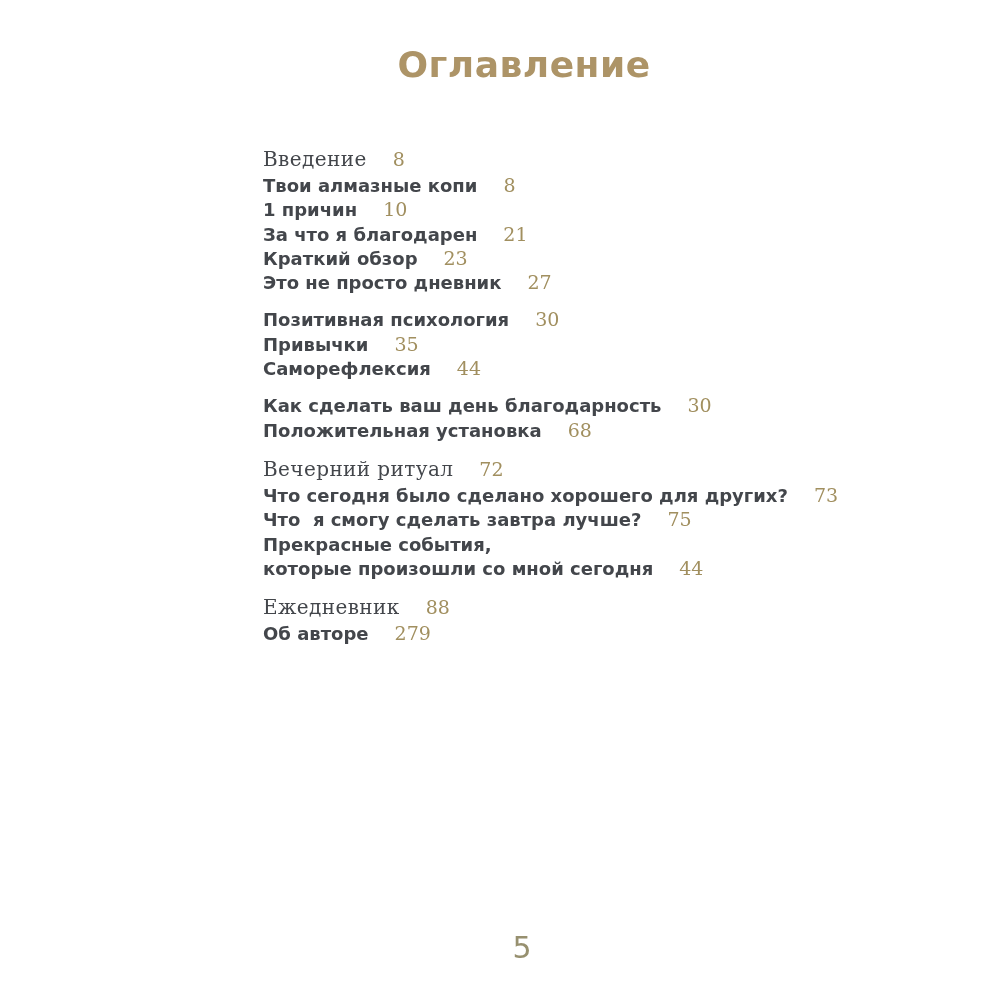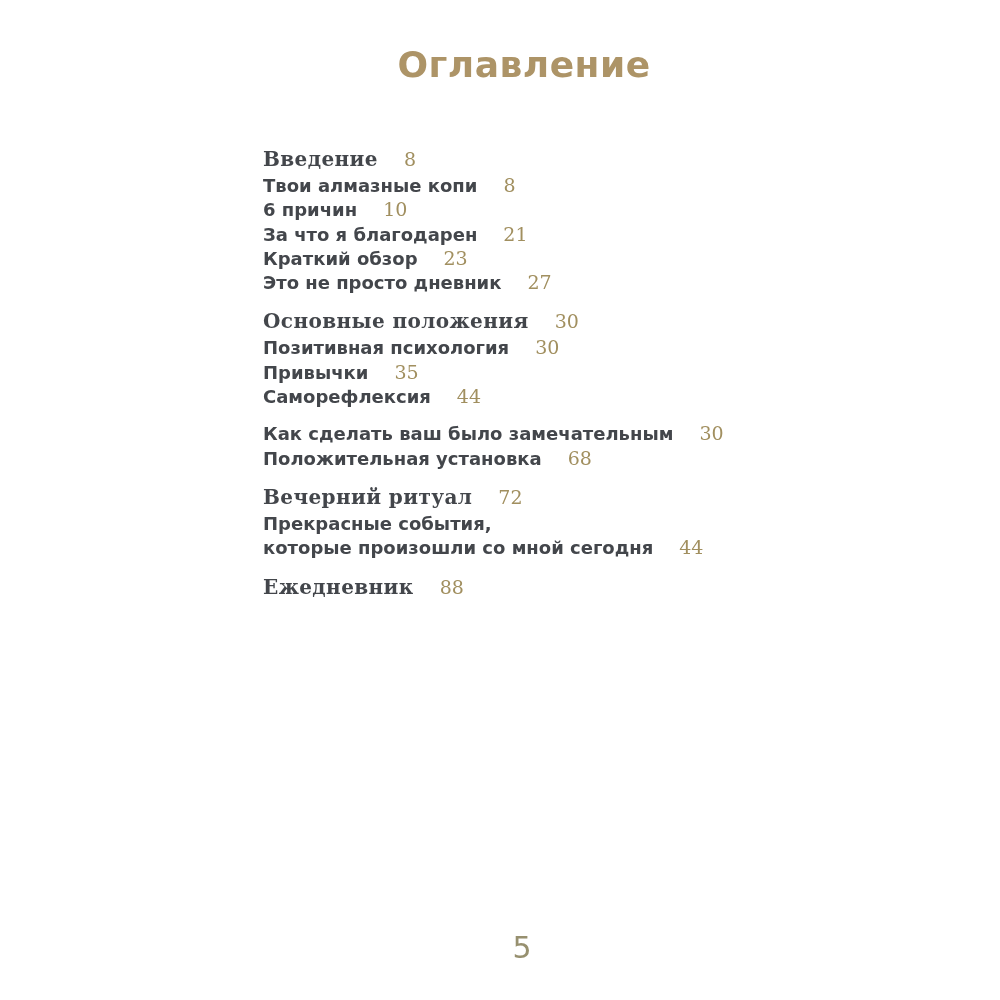--- a/index.html
+++ b/index.html
@@ -34,21 +34,21 @@
     top: 146px;
     width: 560px;
   }
   .toc-section { margin-top: 13px; }
   .toc-section:first-child { margin-top: 0; }
   .row { white-space: pre; }
   .heading-row { line-height: 26px; }
   .entry-row { line-height: 23.3px; }
   .heading-label {
     font-family: "DejaVu Serif", "Liberation Serif", serif;
-    font-weight: bold;
+    font-weight: normal;
     font-size: 20px;
     letter-spacing: 0.4px;
     color: var(--text, #43464b);
   }
   .entry-label {
     font-family: "DejaVu Sans", "Liberation Sans", sans-serif;
     font-weight: bold;
     font-size: 18px;
     color: var(--text, #43464b);
     margin-top: 14px;
@@ -75,39 +75,41 @@
 </head>
 <body>
 
 <div class="page">
   <h1 class="doc-title">Оглавление</h1>
 
   <main class="toc">
       <section class="toc-section">
         <div class="row heading-row"><span class="heading-label">Введение</span><span class="pagenum">8</span></div>
         <div class="row entry-row"><span class="entry-label">Твои алмазные копи</span><span class="pagenum">8</span></div>
-        <div class="row entry-row"><span class="entry-label">6 причин</span><span class="pagenum">10</span></div>
+        <div class="row entry-row"><span class="entry-label">1 причин</span><span class="pagenum">10</span></div>
         <div class="row entry-row"><span class="entry-label">За что я благодарен</span><span class="pagenum">21</span></div>
         <div class="row entry-row"><span class="entry-label">Краткий обзор</span><span class="pagenum">23</span></div>
         <div class="row entry-row"><span class="entry-label">Это не просто дневник</span><span class="pagenum">27</span></div>
       </section>
       <section class="toc-section">
-        <div class="row heading-row"><span class="heading-label">Основные положения</span><span class="pagenum">30</span></div>
         <div class="row entry-row"><span class="entry-label">Позитивная психология</span><span class="pagenum">30</span></div>
         <div class="row entry-row"><span class="entry-label">Привычки</span><span class="pagenum">35</span></div>
         <div class="row entry-row"><span class="entry-label">Саморефлексия</span><span class="pagenum">44</span></div>
       </section>
       <section class="toc-section">
-        <div class="row entry-row"><span class="entry-label">Как сделать ваш было замечательным</span><span class="pagenum">30</span></div>
+        <div class="row entry-row"><span class="entry-label">Как сделать ваш день благодарность</span><span class="pagenum">30</span></div>
         <div class="row entry-row"><span class="entry-label">Положительная установка</span><span class="pagenum">68</span></div>
       </section>
       <section class="toc-section">
         <div class="row heading-row"><span class="heading-label">Вечерний ритуал</span><span class="pagenum">72</span></div>
+        <div class="row entry-row"><span class="entry-label">Что сегодня было сделано хорошего для других?</span><span class="pagenum">73</span></div>
+        <div class="row entry-row"><span class="entry-label">Что  я смогу сделать завтра лучше?</span><span class="pagenum">75</span></div>
         <div class="row entry-row"><span class="entry-label">Прекрасные события,</span></div>
         <div class="row entry-row"><span class="entry-label">которые произошли со мной сегодня</span><span class="pagenum">44</span></div>
       </section>
       <section class="toc-section">
         <div class="row heading-row"><span class="heading-label">Ежедневник</span><span class="pagenum">88</span></div>
+        <div class="row entry-row"><span class="entry-label">Об авторе</span><span class="pagenum">279</span></div>
       </section>
     </main>
 
   <div class="footer-num">5</div>
 </div>
 
 </body></html>

